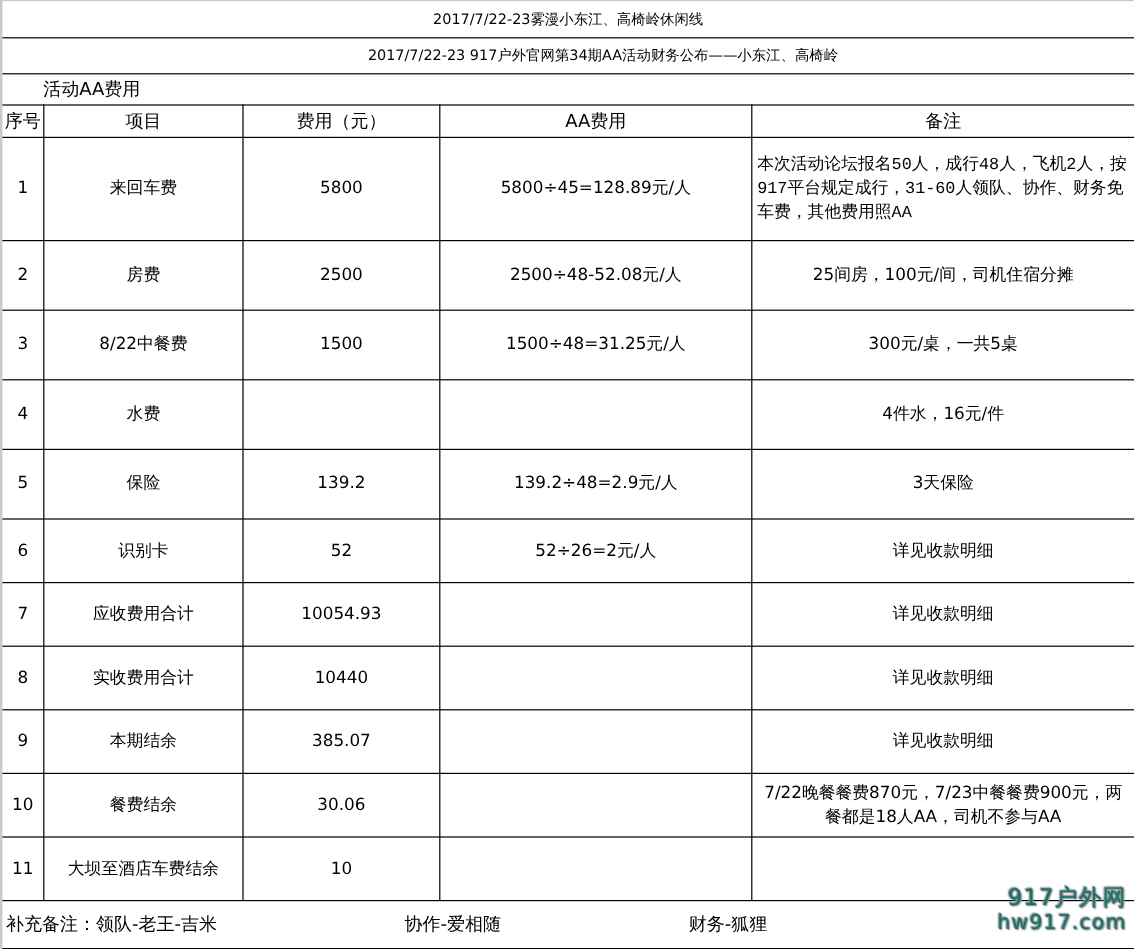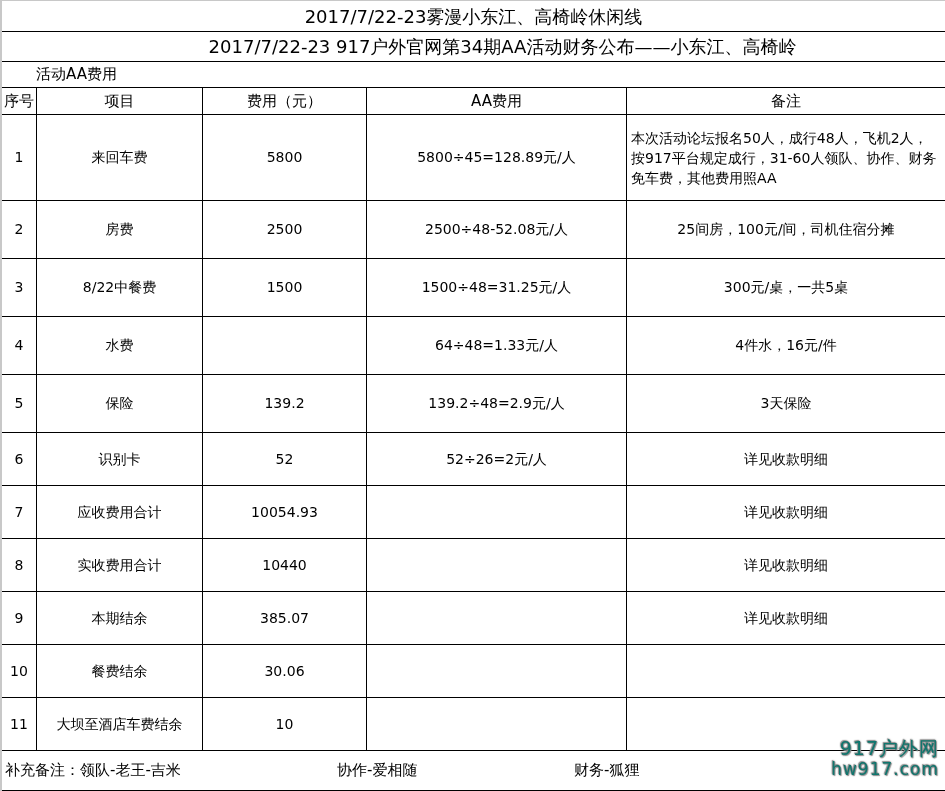--- a/index.html
+++ b/index.html
@@ -4,23 +4,23 @@
 <style>
   html, body { margin: 0; padding: 0; background: #ffffff; }
   body { width: 945px; height: 791px; position: relative; overflow: hidden;
          font-family: "DejaVu Sans", "Liberation Sans", sans-serif; color: #000; }
   .sheet { position: absolute; left: 0; top: 0; width: 945px; height: 791px;
            box-sizing: border-box; border-left: 2px solid #c8c8c8; border-top: 1px solid #c8c8c8; }
   .hline { position: absolute; height: 1px; background: #000; }
   .vline { position: absolute; width: 1px; background: #000; }
   .cell { position: absolute; display: flex; align-items: center; justify-content: center;
           text-align: center; box-sizing: border-box; font-size: 14px; line-height: 19px; white-space: nowrap; }
-  .title { font-size: 18px; letter-spacing: 0px; }
+  .title { font-size: 12px; letter-spacing: 0px; }
   .left { justify-content: flex-start; padding-left: 5px; }
-  .wrap { white-space: normal; text-align: left; justify-content: flex-start; padding-left: 4px; padding-right: 4px; font-size: 14px; line-height: 20px; }
+  .wrap { white-space: normal; text-align: left; justify-content: flex-start; padding-left: 4px; padding-right: 4px; font-size: 14px; line-height: 20px; font-family: Liberation Mono, monospace; }
   .wrapc { white-space: normal; text-align: center; font-size: 14px; line-height: 20px; padding: 0 4px; }
   .watermark { position: absolute; left: 787px; top: 736px; width: 150px; text-align: right;
                color: #0f766e; font-family: "DejaVu Sans", sans-serif; font-weight: normal;
                text-shadow: 0 0 1px #777, 0 0 2px #777, 1px 1px 1px #999, -1px -1px 1px #999; }
   .wm1 { font-size: 19px; line-height: 22px; letter-spacing: 1px; }
   .wm2 { font-size: 17px; line-height: 20px; letter-spacing: 1px; }
 </style>
 </head>
 <body>
 
@@ -71,21 +71,20 @@
   <div class="cell" style="left:625px;top:200px;width:318px;height:57px;">25间房，100元/间，司机住宿分摊</div>
 
   <div class="cell" style="left:0;top:258px;width:34px;height:57px;">3</div>
   <div class="cell" style="left:35px;top:258px;width:165px;height:57px;">8/22中餐费</div>
   <div class="cell" style="left:201px;top:258px;width:163px;height:57px;">1500</div>
   <div class="cell" style="left:365px;top:258px;width:259px;height:57px;">1500÷48=31.25元/人</div>
   <div class="cell" style="left:625px;top:258px;width:318px;height:57px;">300元/桌，一共5桌</div>
 
   <div class="cell" style="left:0;top:316px;width:34px;height:57px;">4</div>
   <div class="cell" style="left:35px;top:316px;width:165px;height:57px;">水费</div>
-  <div class="cell" style="left:365px;top:316px;width:259px;height:57px;">64÷48=1.33元/人</div>
   <div class="cell" style="left:625px;top:316px;width:318px;height:57px;">4件水，16元/件</div>
 
   <div class="cell" style="left:0;top:374px;width:34px;height:57px;">5</div>
   <div class="cell" style="left:35px;top:374px;width:165px;height:57px;">保险</div>
   <div class="cell" style="left:201px;top:374px;width:163px;height:57px;">139.2</div>
   <div class="cell" style="left:365px;top:374px;width:259px;height:57px;">139.2÷48=2.9元/人</div>
   <div class="cell" style="left:625px;top:374px;width:318px;height:57px;">3天保险</div>
 
   <div class="cell" style="left:0;top:432px;width:34px;height:52px;">6</div>
   <div class="cell" style="left:35px;top:432px;width:165px;height:52px;">识别卡</div>
@@ -108,20 +107,21 @@
   <div class="cell" style="left:0;top:591px;width:34px;height:52px;">9</div>
   <div class="cell" style="left:35px;top:591px;width:165px;height:52px;">本期结余</div>
   <div class="cell" style="left:201px;top:591px;width:163px;height:52px;">385.07</div>
   <div class="cell" style="left:365px;top:591px;width:259px;height:52px;"></div>
   <div class="cell" style="left:625px;top:591px;width:318px;height:52px;">详见收款明细</div>
 
   <div class="cell" style="left:0;top:644px;width:34px;height:52px;">10</div>
   <div class="cell" style="left:35px;top:644px;width:165px;height:52px;">餐费结余</div>
   <div class="cell" style="left:201px;top:644px;width:163px;height:52px;">30.06</div>
   <div class="cell" style="left:365px;top:644px;width:259px;height:52px;"></div>
+  <div class="cell wrapc" style="left:625px;top:644px;width:318px;height:52px;">7/22晚餐餐费870元，7/23中餐餐费900元，两餐都是18人AA，司机不参与AA</div>
 
   <div class="cell" style="left:0;top:697px;width:34px;height:52px;">11</div>
   <div class="cell" style="left:35px;top:697px;width:165px;height:52px;">大坝至酒店车费结余</div>
   <div class="cell" style="left:201px;top:697px;width:163px;height:52px;">10</div>
   <div class="cell" style="left:365px;top:697px;width:259px;height:52px;"></div>
   <div class="cell" style="left:625px;top:697px;width:318px;height:52px;"></div>
 
   <div class="cell left" style="left:0;top:750px;width:320px;height:39px;font-size:15px;padding-left:3px;">补充备注：领队-老王-吉米</div>
   <div class="cell left" style="left:567px;top:750px;width:200px;height:39px;font-size:15px;">财务-狐狸</div>
   <div class="cell left" style="left:330px;top:750px;width:200px;height:39px;font-size:15px;">协作-爱相随</div>

